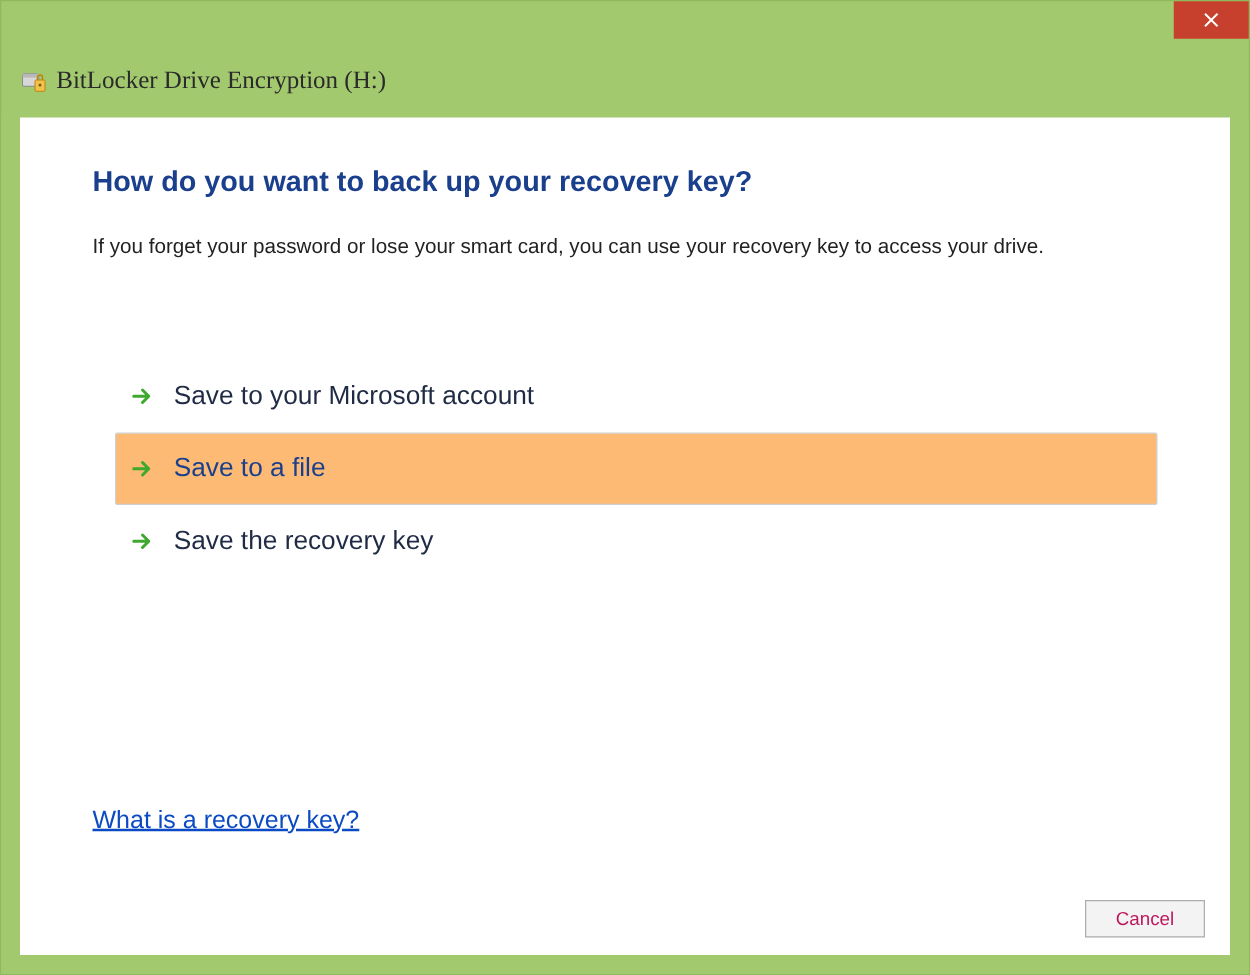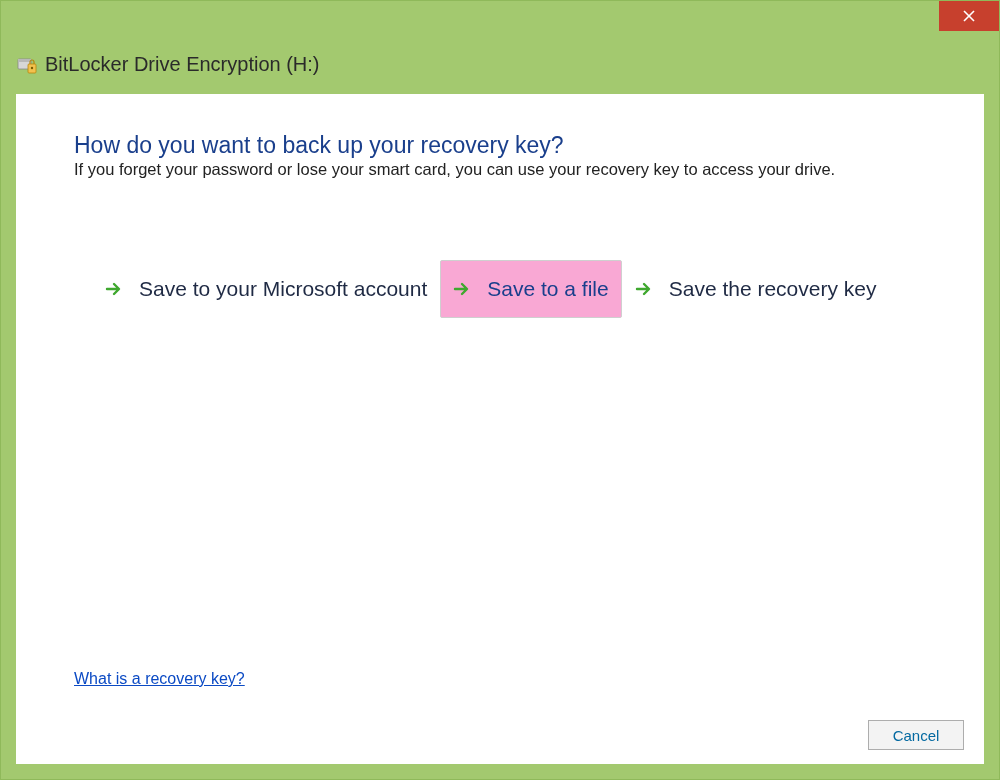--- a/index.html
+++ b/index.html
@@ -32,20 +32,21 @@
       align-items: center;
       justify-content: center;
       cursor: pointer;
     }
     .close-btn svg { display: block; }
     .header {
       display: flex;
       align-items: center;
       padding: 8px 16px 18px 16px;
       gap: 8px;
+      font-family: Liberation Serif, serif;
     }
     .bitlocker-icon {
       width: 20px;
       height: 20px;
       display: inline-block;
     }
     .header-title {
       font-size: 20px;
       color: #2a2a2a;
       font-weight: 400;
@@ -61,80 +62,81 @@
       background: #ffffff;
       flex: 1;
       padding: 38px 58px 20px 58px;
       display: flex;
       flex-direction: column;
       position: relative;
     }
     .question {
       color: #1a3f8c;
       font-size: 23px;
-      font-weight: 400;
+      font-weight: 700;
+      margin-bottom: 28px;
     }
     .instruction {
       color: #222;
       font-size: 16.5px;
       margin-bottom: 80px;
       line-height: 1.3;
     }
     .options {
       display: flex;
-      flex-direction: row;
+      flex-direction: column;
       gap: 0px;
       margin-left: 18px;
     }
     .option {
       display: flex;
       align-items: center;
       gap: 16px;
       padding: 16px 12px;
       cursor: pointer;
       border: 1px solid transparent;
       border-radius: 2px;
     }
     .option.selected {
       border: 1px solid #cfcfcf;
-      background: #f9a8d4;
+      background: #fdba74;
     }
     .option .arrow-icon {
       width: 18px;
       height: 18px;
       flex-shrink: 0;
     }
     .option-label {
       font-size: 21px;
       color: #1f2a44;
     }
     .option.selected .option-label {
       color: #1a3f8c;
     }
     .help-link {
       color: #0b4ac4;
-      font-size: 16px;
+      font-size: 20px;
       text-decoration: underline;
       cursor: pointer;
       position: absolute;
-      bottom: 76px;
+      bottom: 96px;
       left: 58px;
     }
     .footer {
       position: absolute;
       bottom: 14px;
       right: 20px;
     }
     .cancel-btn {
       min-width: 96px;
       height: 30px;
       background: #f3f3f3;
       border: 1px solid #adadad;
       font-size: 15px;
-      color: #0369a1;
+      color: #be185d;
       cursor: pointer;
       padding: 0 16px;
       font-family: inherit;
     }
   </style>
 </head>
 <body>
 
 <div class="window">
 

